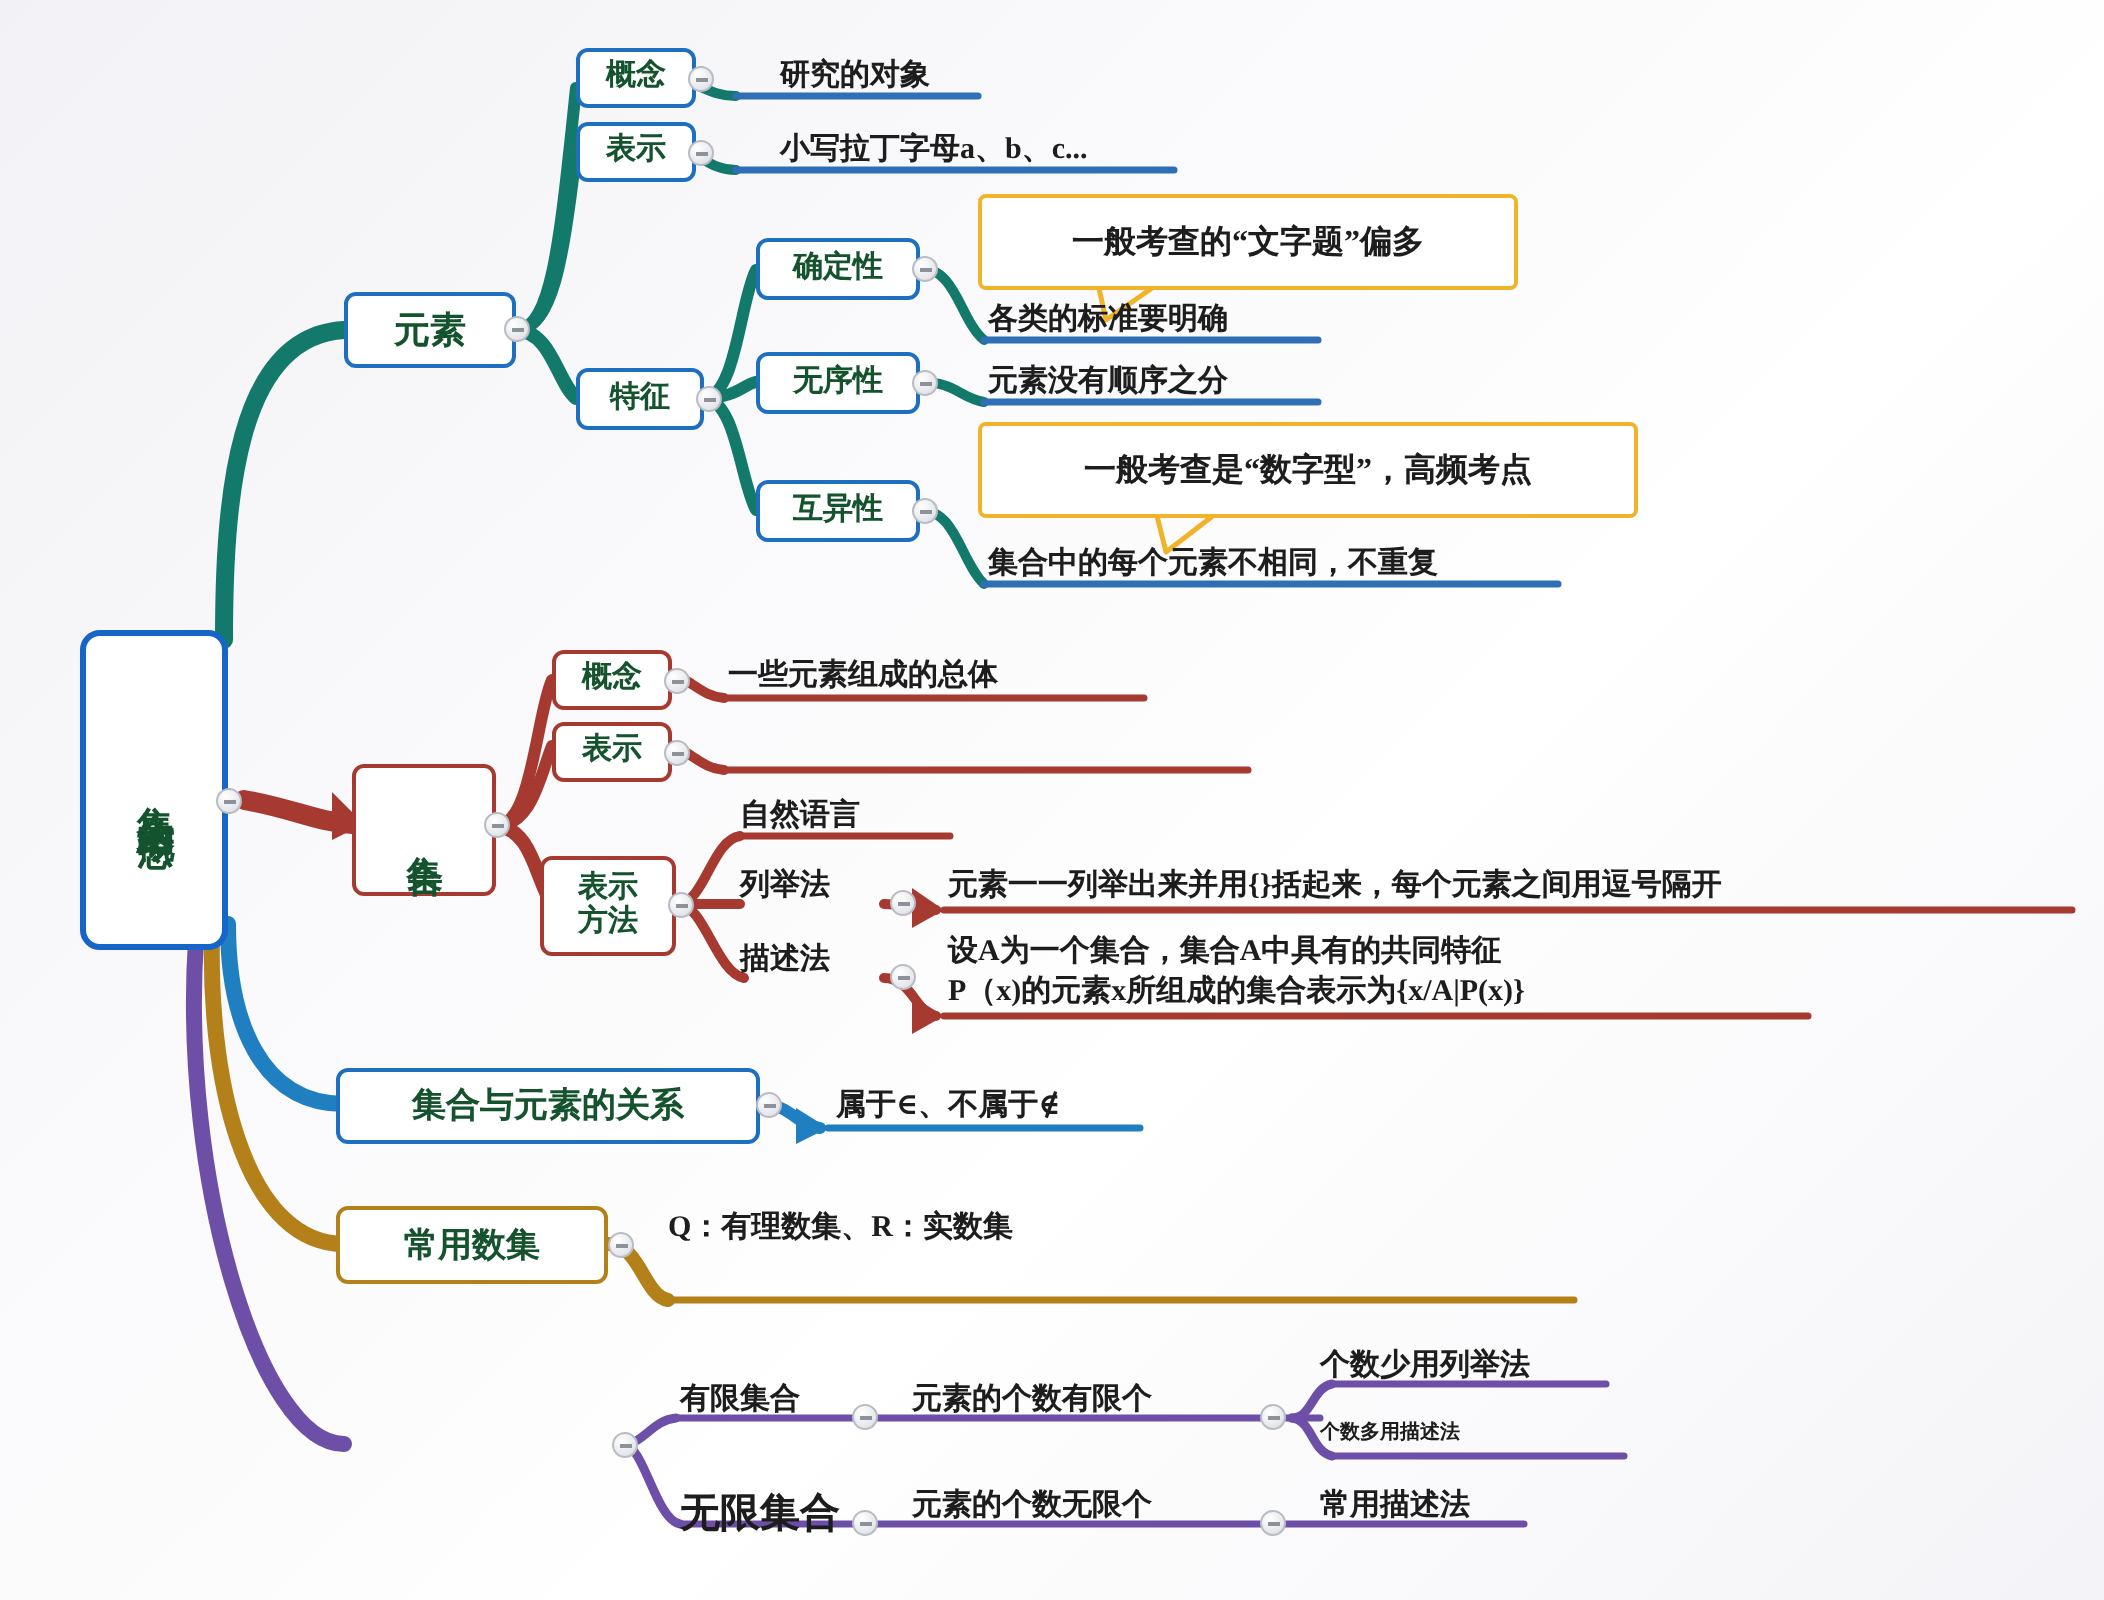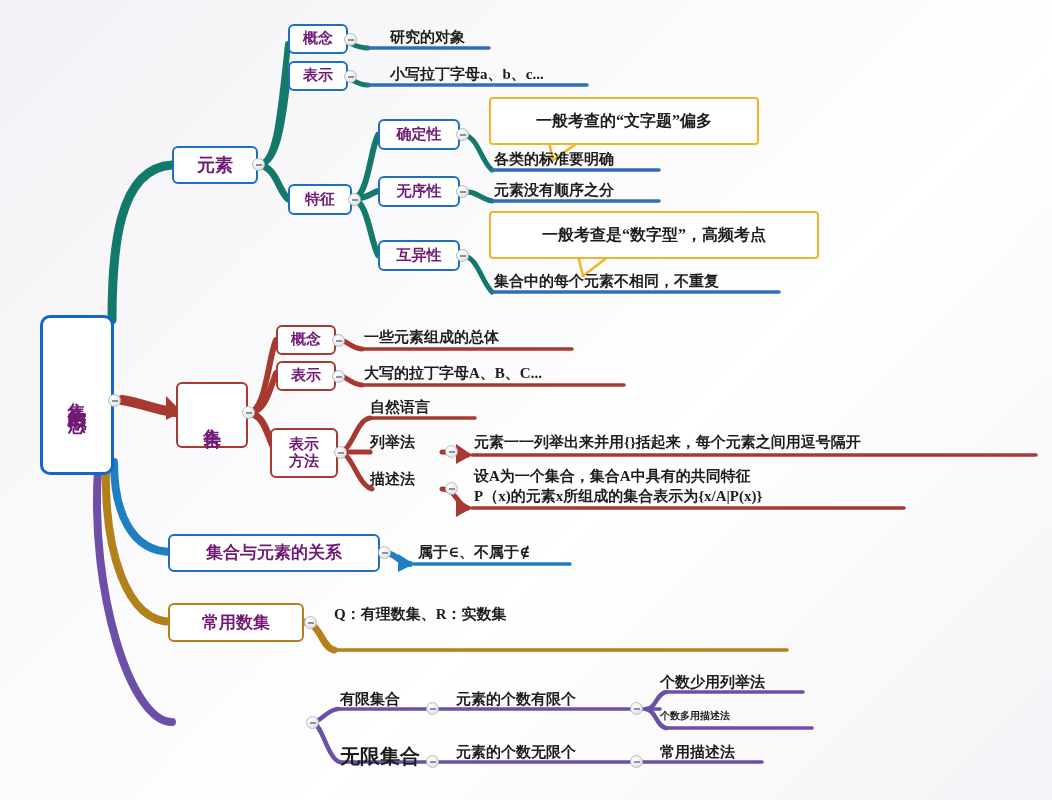--- a/index.html
+++ b/index.html
@@ -5,21 +5,21 @@
   html,body{margin:0;padding:0;}
   body{
     width:1052px;height:800px;overflow:hidden;
     font-family:"Liberation Serif","DejaVu Serif",serif;
     background:linear-gradient(135deg,#f2f1f5 0%,#faf9fb 35%,#ffffff 60%,#f4f3f7 100%);
   }
   #stage{position:relative;width:1052px;height:800px;}
   svg#links{position:absolute;left:0;top:0;width:1052px;height:800px;}
   .node{position:absolute;box-sizing:border-box;background:#ffffff;
         display:flex;align-items:center;justify-content:center;
-        font-weight:bold;color:#701a75;line-height:1.15;text-align:center;}
+        font-weight:bold;color:#14532d;line-height:1.15;text-align:center;}
   .boxed{border:2px solid #1f6fc0;border-radius:6px;}
   .root{border:3px solid #1665c8;border-radius:10px;
         writing-mode:vertical-rl;text-orientation:upright;letter-spacing:3px;
         font-size:19px;padding:6px 0;}
   .red{border-color:#a63a30;}
   .orange{border-color:#b4801a;}
   .purple{border-color:#6d4fa8;}
   .blue{border-color:#1f6fc0;}
   .leaf{position:absolute;font-weight:bold;color:#1d1d1d;white-space:nowrap;
         display:flex;align-items:flex-end;}
@@ -182,23 +182,20 @@
 
   <div class="node boxed red" style="left:270px;top:428px;width:68px;height:50px;font-size:15px;flex-direction:column;">
     <span>表示</span>
     <span>方法</span>
   </div>
   <div class="toggle" style="left:334px;top:446px;"></div>
 
   <div class="leaf" style="left:364px;top:328px;font-size:15px;">
     <span class="txt">一些元素组成的总体</span>
   </div>
-  <div class="leaf" style="left:364px;top:364px;font-size:15px;">
-    <span class="txt">大写的拉丁字母A、B、C...</span>
-  </div>
   <div class="leaf" style="left:370px;top:398px;font-size:15px;">
     <span class="txt">自然语言</span>
   </div>
   <div class="leaf" style="left:370px;top:433px;font-size:15px;">
     <span class="txt">列举法</span>
   </div>
   <div class="toggle" style="left:445px;top:445px;"></div>
   <div class="leaf" style="left:474px;top:433px;font-size:15px;">
     <span class="txt">元素一一列举出来并用{}括起来，每个元素之间用逗号隔开</span>
   </div>

